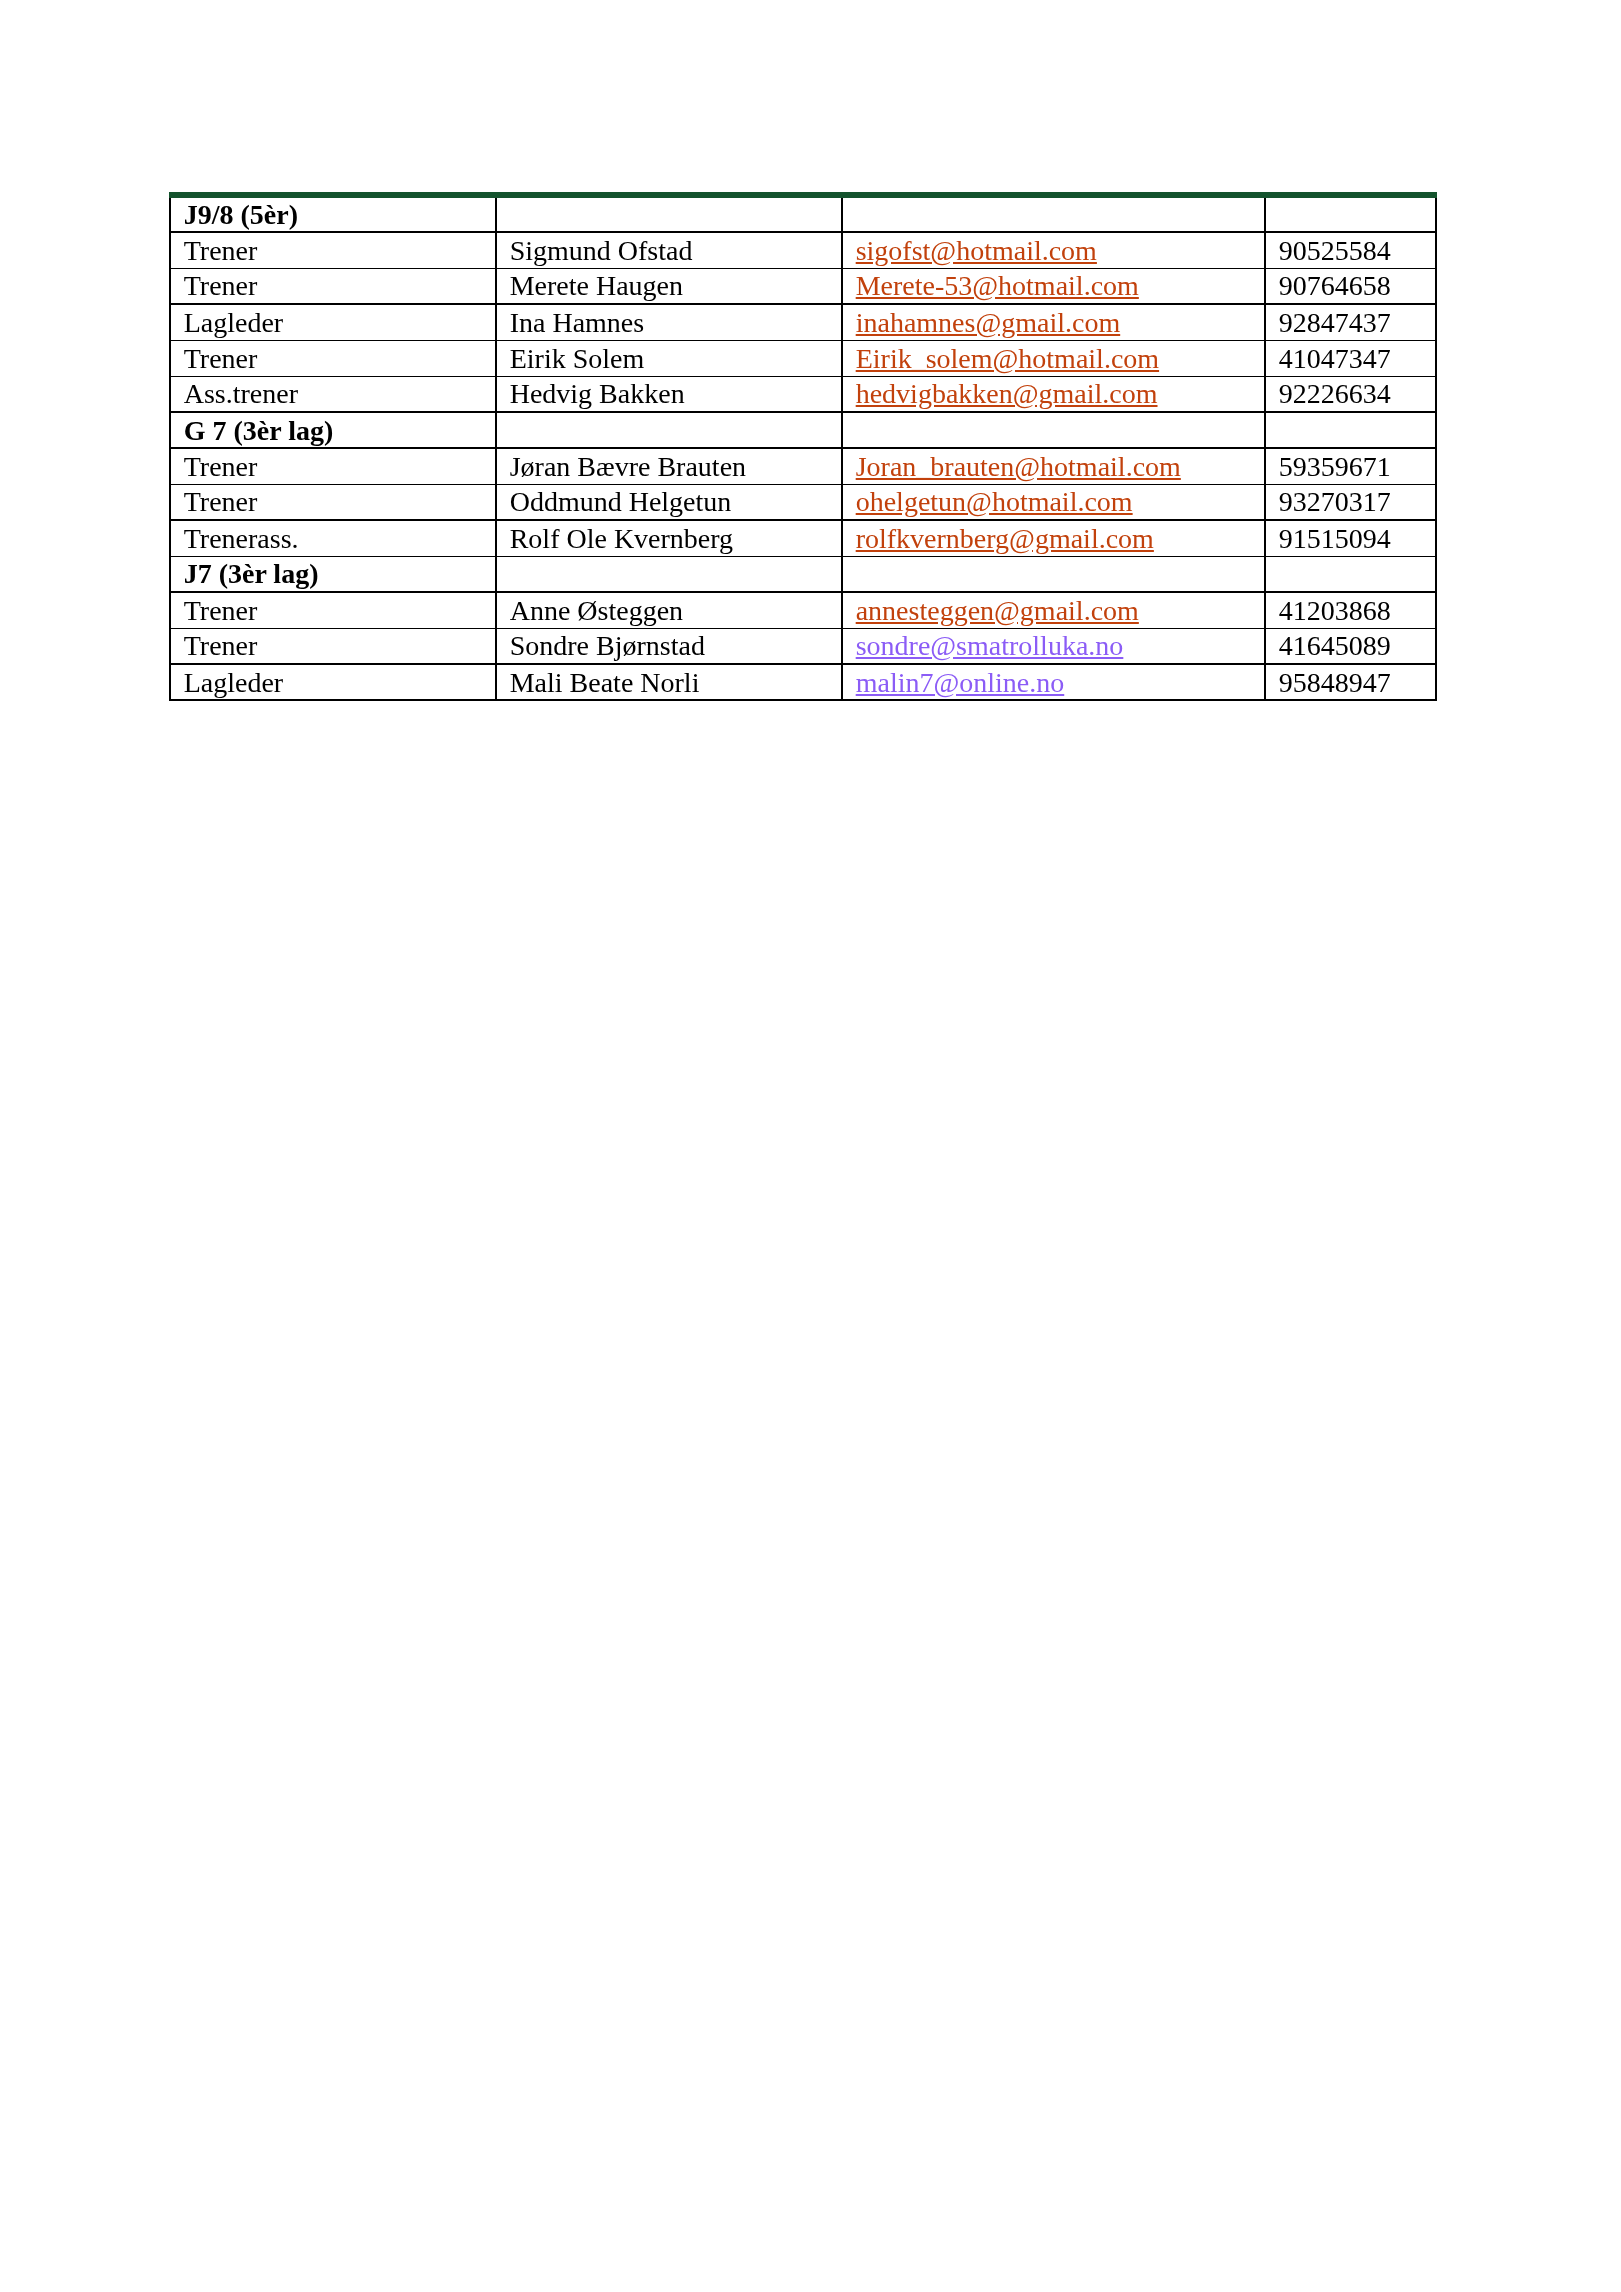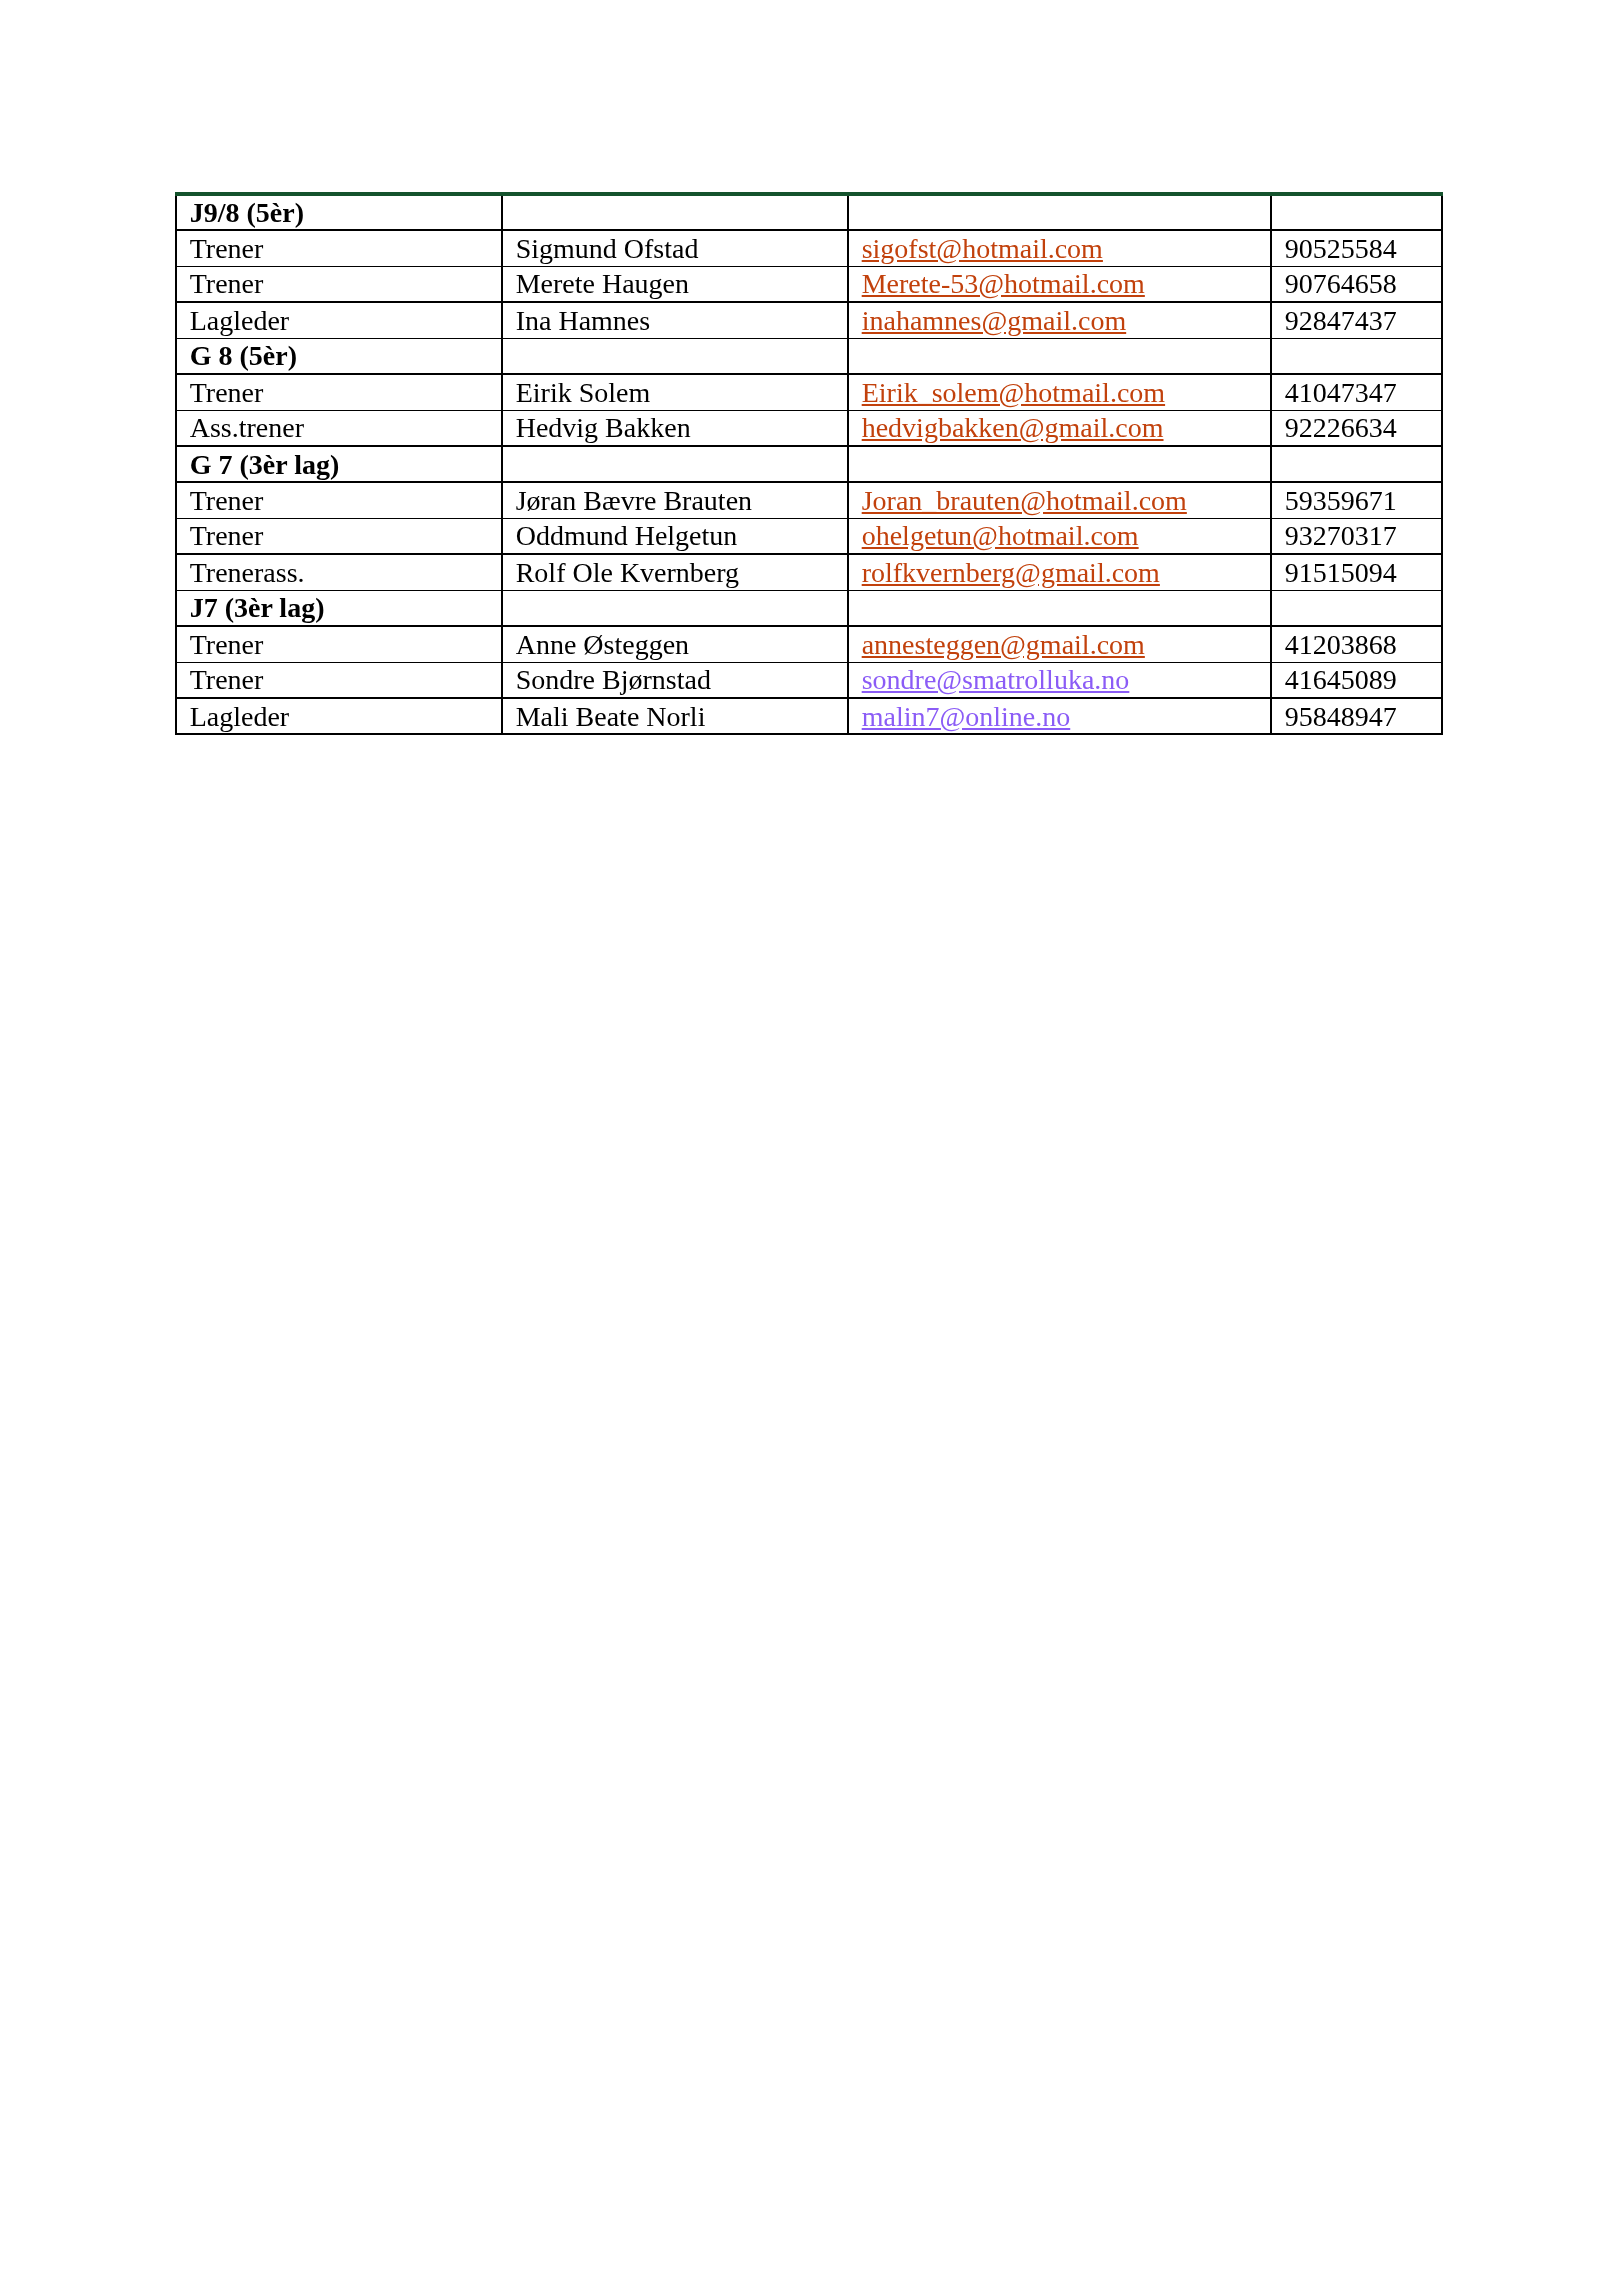--- a/index.html
+++ b/index.html
@@ -10,26 +10,26 @@
   .page {
     position: relative;
     width: 1621px;
     height: 2293px;
     background: #ffffff;
     font-family: "Liberation Serif", serif;
     color: #000000;
   }
   table.contacts {
     position: absolute;
-    left: 175px;
+    left: 169px;
     top: 192px;
     width: 1266px;
     border-collapse: collapse;
     table-layout: fixed;
-    border-top: 4px solid #14532d;
+    border-top: 6px solid #14532d;
     border-bottom: 2px solid #000;
   }
   table.contacts td {
     border-left: 2px solid #000;
     border-bottom: 1px solid #000;
     height: 36px;
     box-sizing: border-box;
     font-size: 28px;
     line-height: 33px;
     padding: 0 3.9px 0 12.7px;
@@ -95,26 +95,20 @@
     <td class="col-phone">90764658</td>
   </tr>
 
   <tr>
     <td class="col-role">Lagleder</td>
     <td class="col-name">Ina Hamnes</td>
     <td class="col-email"><a class="email" href="#">inahamnes@gmail.com</a></td>
     <td class="col-phone">92847437</td>
   </tr>
 
-  <tr class="section-row heavy">
-    <td class="col-role">G 8 (5èr)</td>
-    <td class="col-name empty"></td>
-    <td class="col-email empty"></td>
-    <td class="col-phone empty"></td>
-  </tr>
 
   <tr>
     <td class="col-role">Trener</td>
     <td class="col-name">Eirik Solem</td>
     <td class="col-email"><a class="email" href="#">Eirik_solem@hotmail.com</a></td>
     <td class="col-phone">41047347</td>
   </tr>
 
   <tr class="heavy">
     <td class="col-role">Ass.trener</td>

